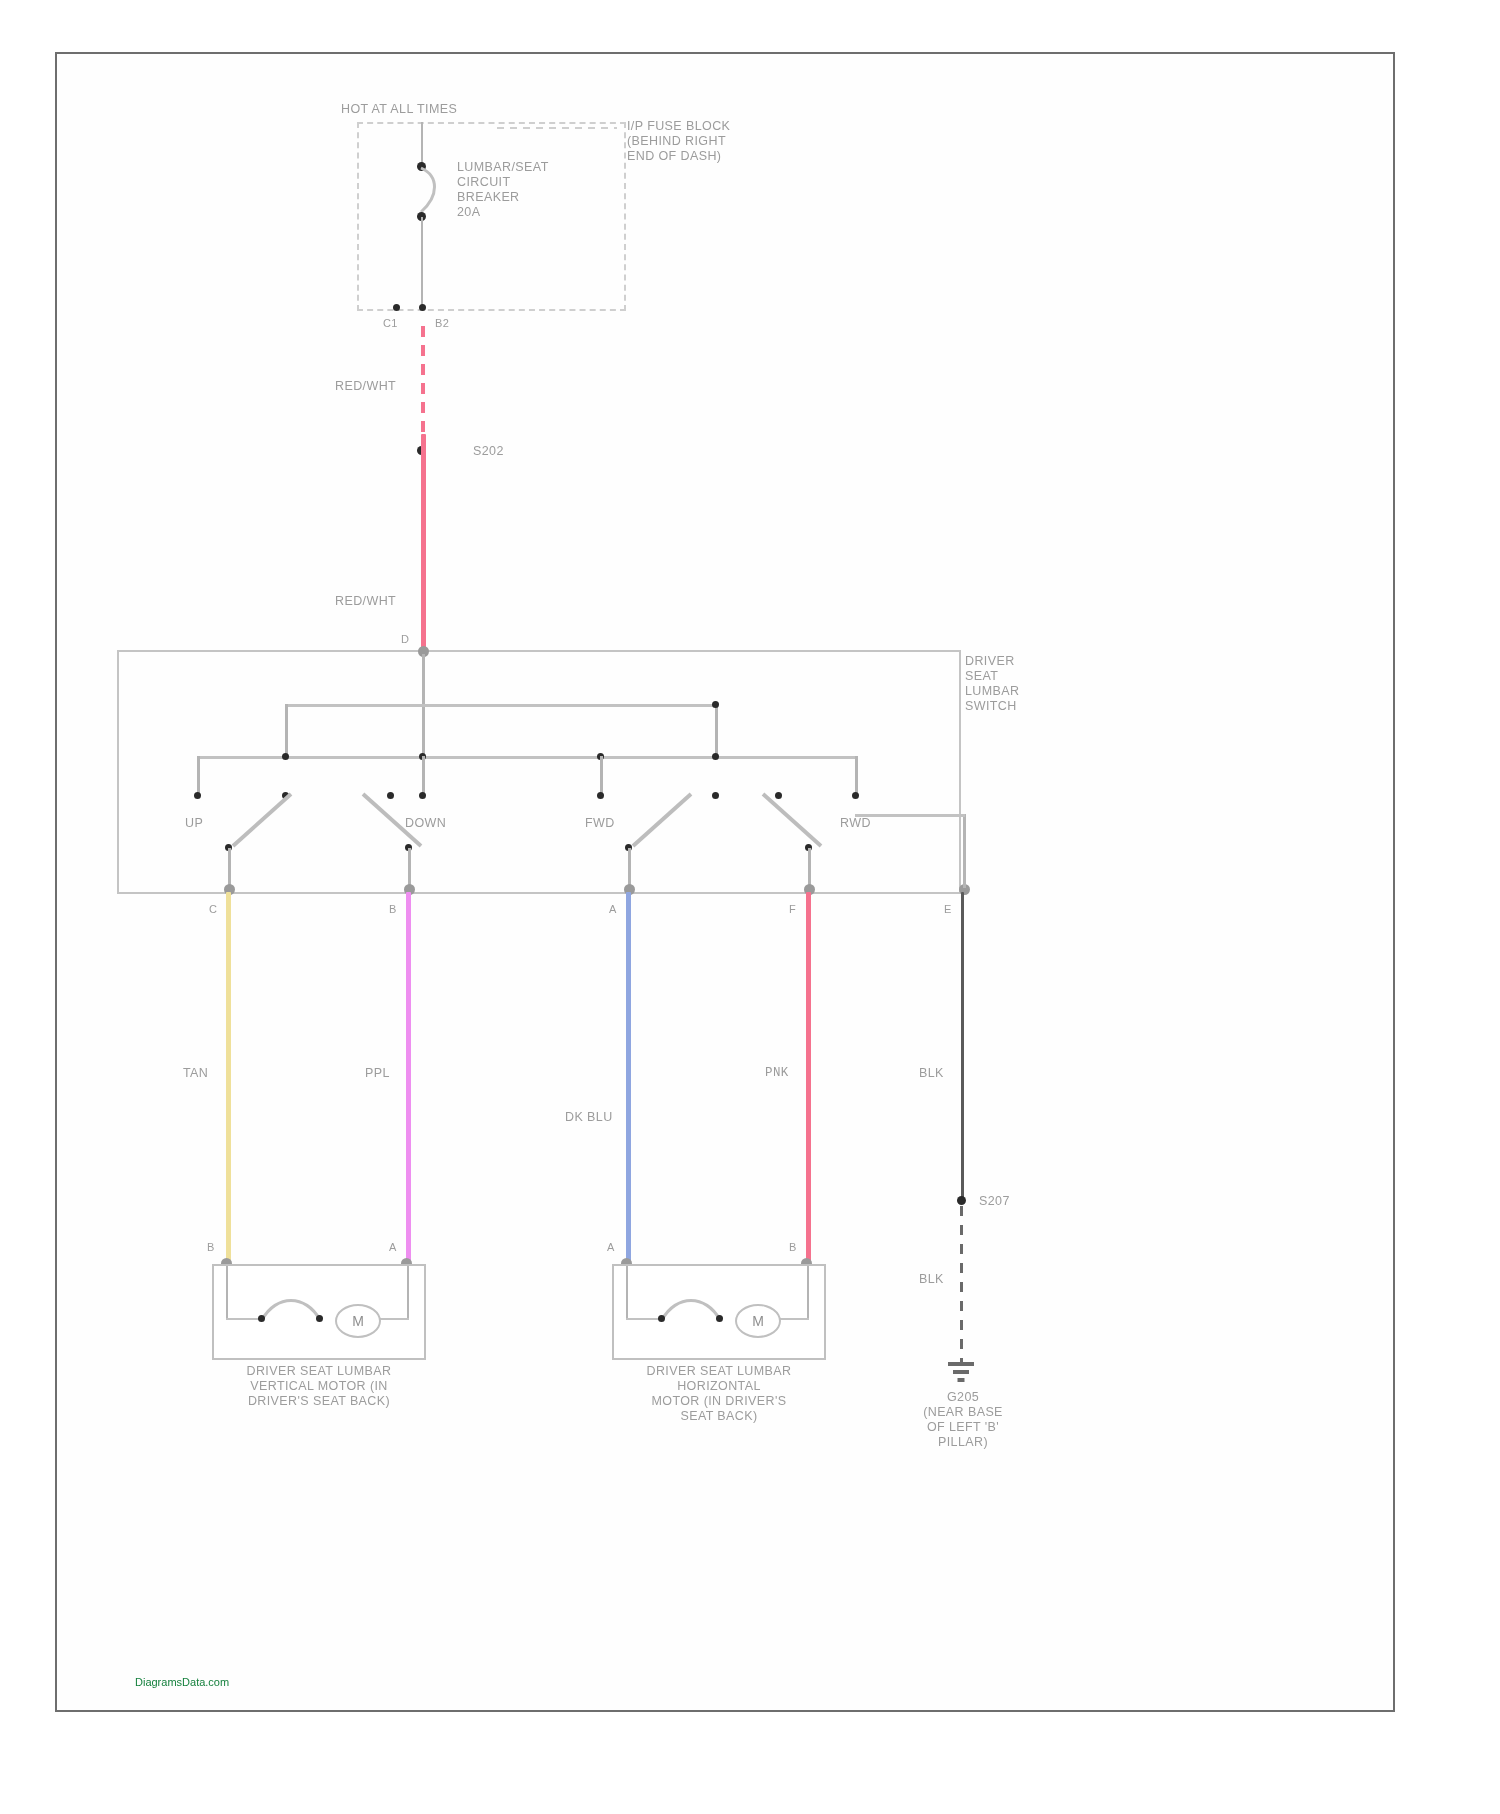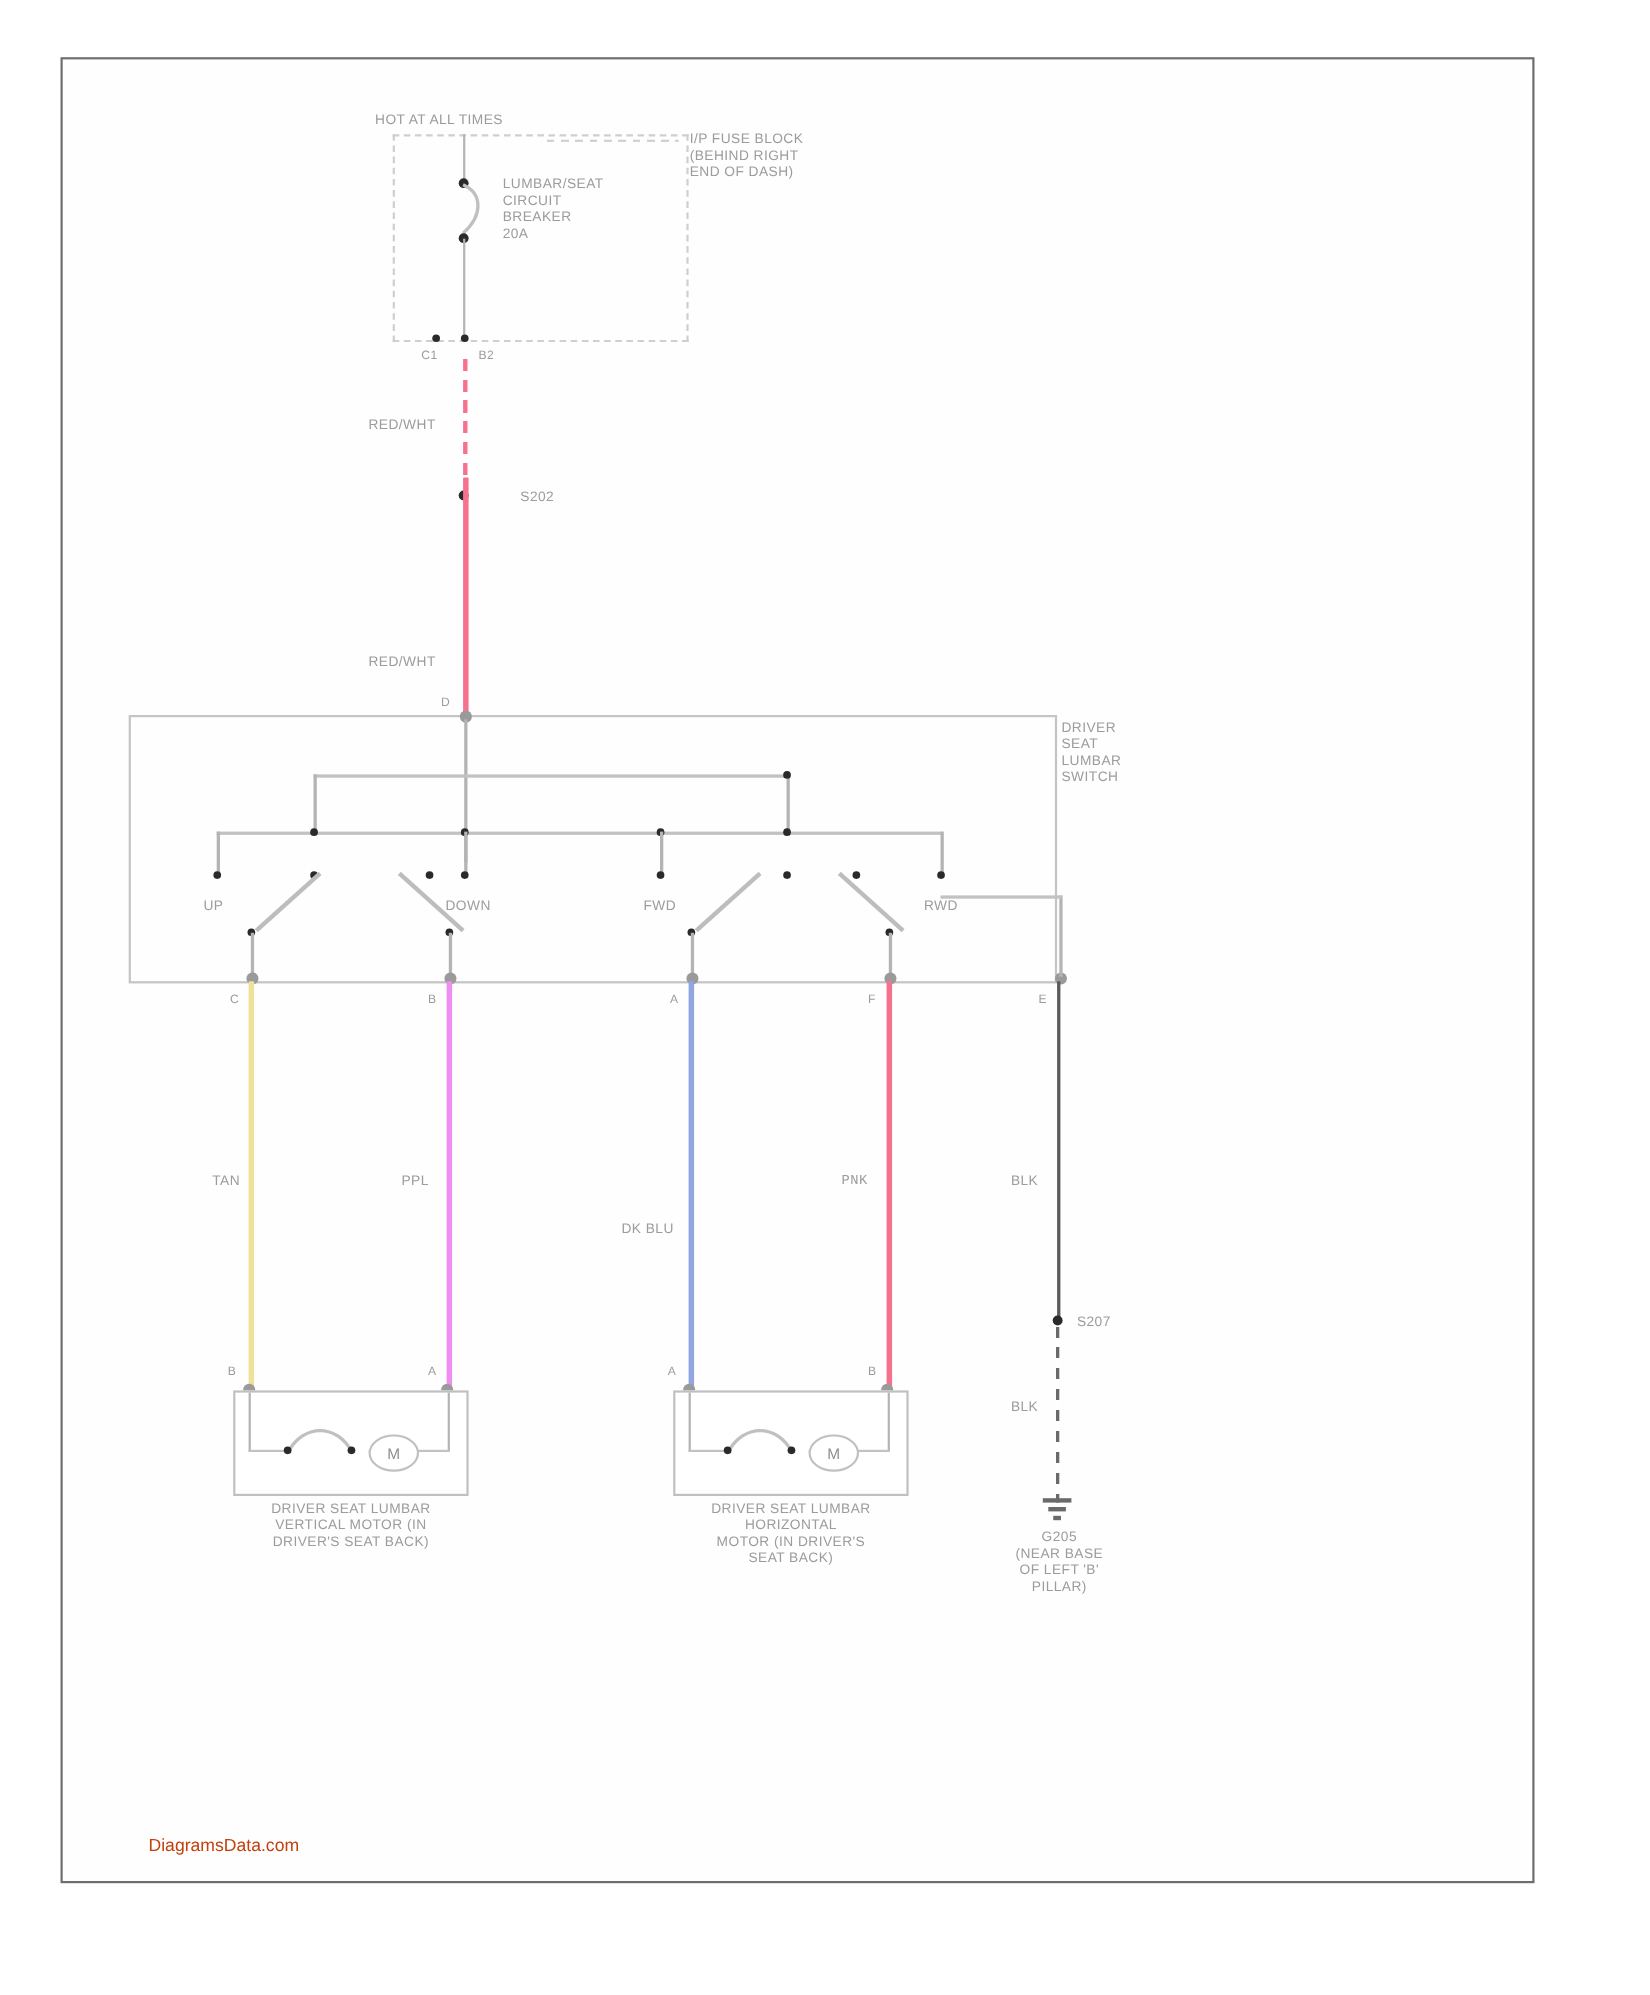--- a/index.html
+++ b/index.html
@@ -38,21 +38,21 @@
     position:absolute;width:42px;height:30px;border:2px solid #c0c0c0;border-radius:50%;
     background:#fff;display:flex;align-items:center;justify-content:center;
     color:#8f8f8f;font-size:14px;filter:blur(.4px);
   }
 
   .gnd{position:absolute;}
   .gnd i{position:absolute;display:block;background:#6a6a6a;left:50%;transform:translateX(-50%);}
 
   .brk{position:absolute;}
 
-  .footer{position:absolute;left:78px;bottom:22px;color:#c2410c;font-size:16px;filter:blur(.5px);}
+  .footer{position:absolute;left:78px;bottom:22px;color:#15803d;font-size:11px;filter:blur(.5px);}
 </style>
 </head>
 <body>
 
 <div id="sheet">
 
   <div class="lbl" style="left:284px;top:48px;">HOT AT ALL TIMES</div>
 
   <div class="dashbox" style="left:300px;top:68px;width:265px;height:185px;"></div>
 
@@ -170,21 +170,21 @@
   <div class="lbl" style="left:152px;top:848px;font-size:11px;">C</div>
   <div class="lbl" style="left:332px;top:848px;font-size:11px;">B</div>
   <div class="lbl" style="left:552px;top:848px;font-size:11px;">A</div>
   <div class="lbl" style="left:732px;top:848px;font-size:11px;">F</div>
   <div class="lbl" style="left:887px;top:848px;font-size:11px;">E</div>
 
   <div class="v thick" style="left:906px;top:760px;height:74px;"></div>
   <div class="h thick" style="left:798px;top:760px;width:110px;"></div>
 
   <div class="wire" style="left:169px;top:838px;height:372px;background:#efe09a;"></div>
-  <div class="lbl" style="left:126px;top:1012px;margin-left:10px;">TAN</div>
+  <div class="lbl" style="left:126px;top:1012px;">TAN</div>
 
   <div class="wire" style="left:349px;top:838px;height:372px;background:#ee8ef0;"></div>
   <div class="lbl" style="left:308px;top:1012px;">PPL</div>
 
   <div class="wire" style="left:569px;top:838px;height:372px;background:#8fa6e0;"></div>
   <div class="lbl" style="left:508px;top:1012px;margin-top:44px;">DK BLU</div>
 
   <div class="wire" style="left:749px;top:838px;height:372px;background:#f5728e;"></div>
   <div class="lbl" style="left:708px;top:1012px;font-family:Liberation Mono, monospace;">PNK</div>
 

